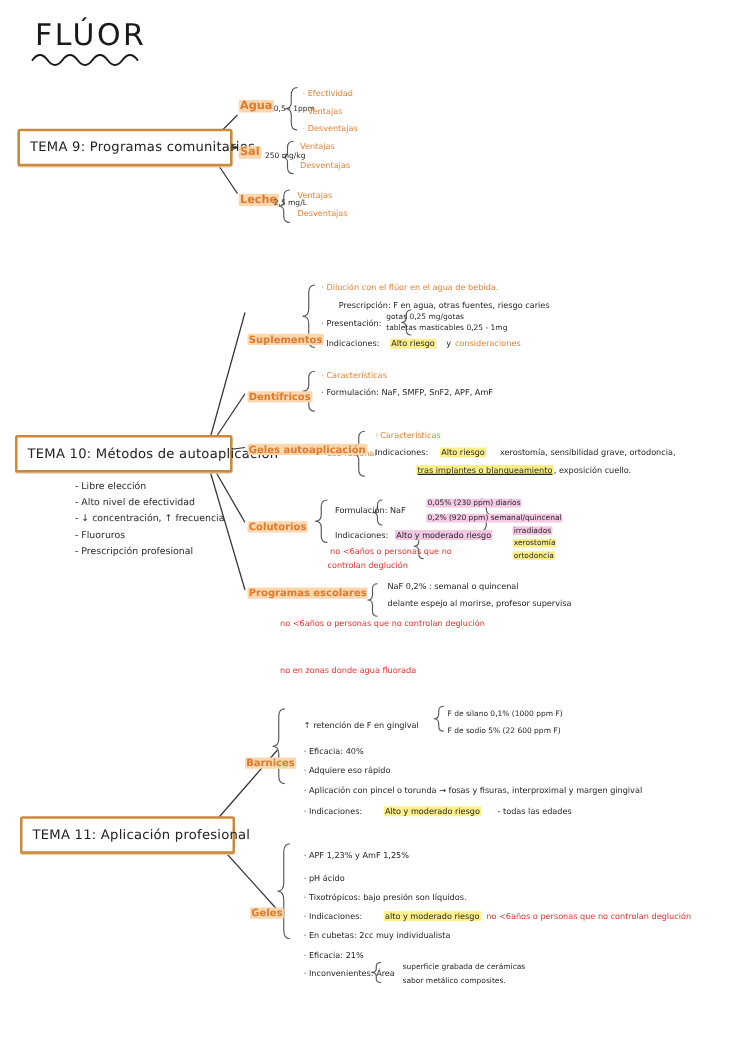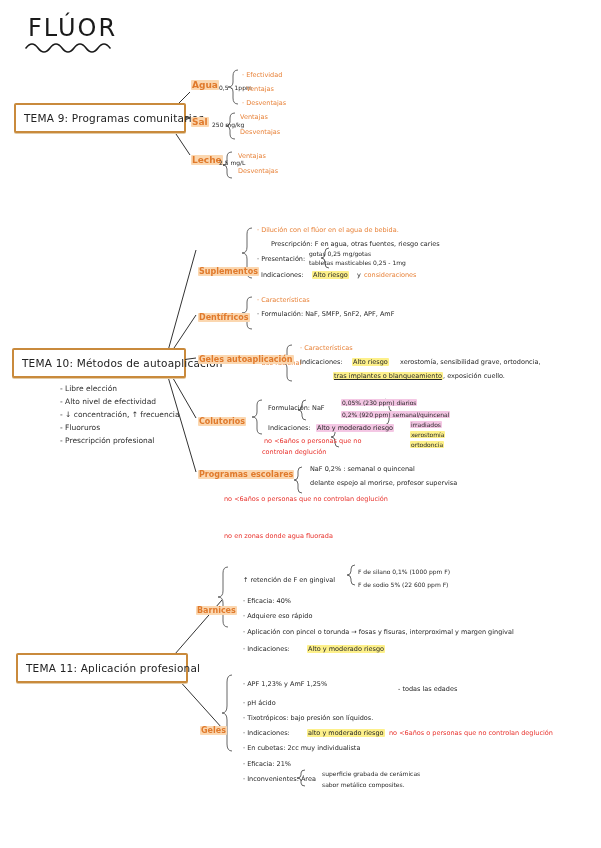--- a/index.html
+++ b/index.html
@@ -169,21 +169,21 @@
 
 <div class="lbl s8 org-b hl-o" style="left:196px;top:606px;">Barnices</div>
 <div class="lbl s65 blk" style="left:243px;top:576px;">↑ retención de F en gingival</div>
 <div class="lbl s6 blk" style="left:358px;top:568px;">F de silano 0,1% (1000 ppm F)</div>
 <div class="lbl s6 blk" style="left:358px;top:581px;">F de sodio 5% (22 600 ppm F)</div>
 <div class="lbl s65 blk" style="left:243px;top:597px;">· Eficacia: 40%</div>
 <div class="lbl s65 blk" style="left:243px;top:612px;">· Adquiere eso rápido</div>
 <div class="lbl s65 blk" style="left:243px;top:628px;">· Aplicación con pincel o torunda → fosas y fisuras, interproximal y margen gingival</div>
 <div class="lbl s65 blk" style="left:243px;top:645px;">· Indicaciones:</div>
 <div class="lbl s65 blk hl-y" style="left:307px;top:645px;">Alto y moderado riesgo</div>
-<div class="lbl s65 blk" style="left:398px;top:645px;margin-top:40px;">- todas las edades</div>
+<div class="lbl s65 blk" style="left:398px;top:645px;">- todas las edades</div>
 
 <div class="lbl s8 org-b hl-o" style="left:200px;top:726px;">Geles</div>
 <div class="lbl s65 blk" style="left:243px;top:680px;">· APF 1,23%  y  AmF 1,25%</div>
 <div class="lbl s65 blk" style="left:243px;top:699px;">· pH ácido</div>
 <div class="lbl s65 blk" style="left:243px;top:714px;">· Tixotrópicos: bajo presión son líquidos.</div>
 <div class="lbl s65 blk" style="left:243px;top:729px;">· Indicaciones:</div>
 <div class="lbl s65 blk hl-y" style="left:307px;top:729px;">alto y moderado riesgo</div>
 <div class="lbl s65 red" style="left:389px;top:729px;">no &lt;6años o personas que no controlan deglución</div>
 <div class="lbl s65 blk" style="left:243px;top:744px;">· En cubetas: 2cc muy individualista</div>
 <div class="lbl s65 blk" style="left:243px;top:760px;">· Eficacia: 21%</div>

